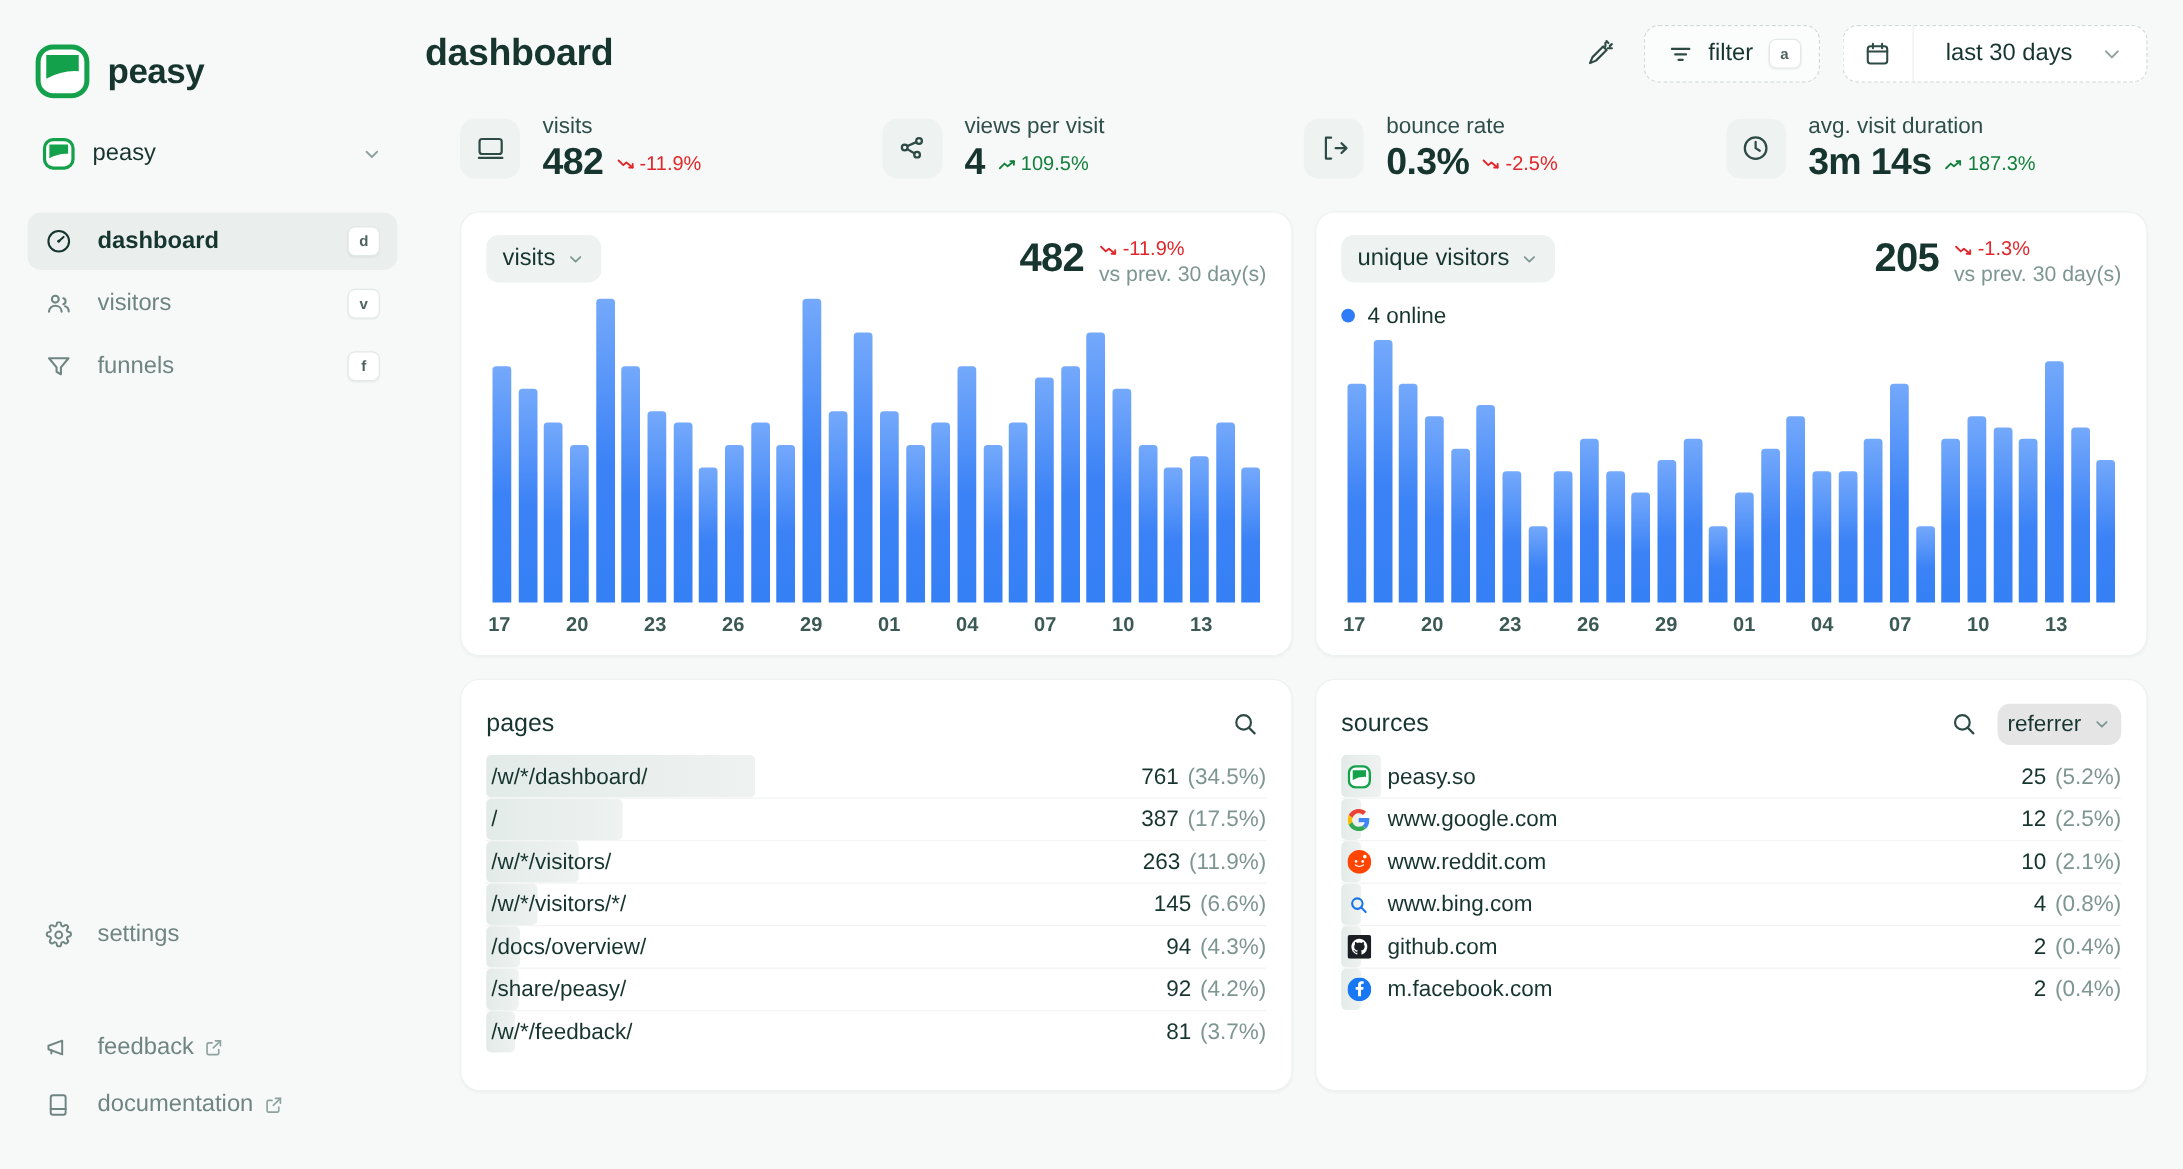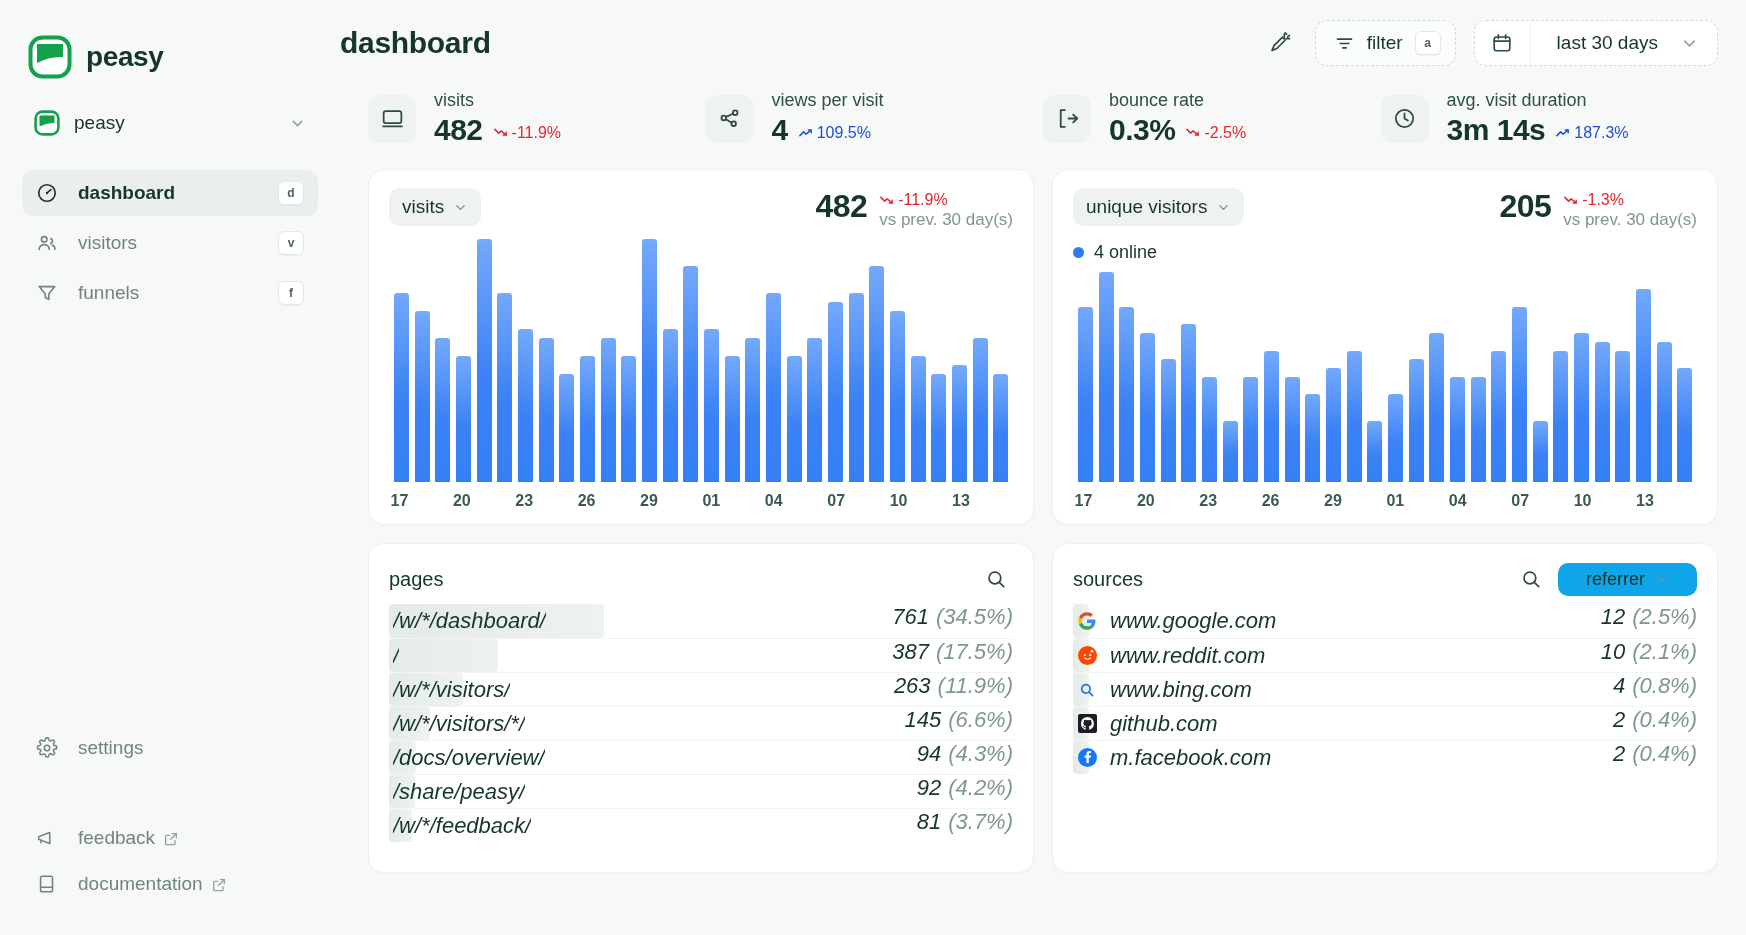--- a/index.html
+++ b/index.html
@@ -107,21 +107,21 @@
     background: #eef2f1; border-radius: 12px;
     display: flex; align-items: center; justify-content: center;
     color: #2d4a45;
   }
   .stat-body { display: flex; flex-direction: column; gap: 2px; }
   .stat-label { font-size: 18px; color: #2f4f4a; }
   .stat-row { display: flex; align-items: baseline; gap: 10px; }
   .stat-value { font-size: 30px; font-weight: 700; letter-spacing: -0.5px; color: #17352f; }
   .delta { font-size: 16px; display: inline-flex; align-items: center; gap: 4px; white-space: nowrap; }
   .delta.down { color: #e0272b; }
-  .delta.up { color: #1d4ed8; }
+  .delta.up { color: #15803d; }
 
   
   .grid {
     display: grid;
     grid-template-columns: 1fr 1fr;
     gap: 18px;
     padding: 22px 28px 0 28px;
   }
   .card {
     background: #ffffff;
@@ -160,26 +160,25 @@
   .table-title { font-size: 20px; color: #17352f; }
   .table-head-right { margin-left: auto; display: flex; align-items: center; gap: 10px; }
   .search-btn {
     width: 34px; height: 34px; border-radius: 9px;
     display: flex; align-items: center; justify-content: center;
     color: #2d4a45; cursor: pointer;
   }
   .rows { display: flex; flex-direction: column; }
   .row {
     position: relative;
-    display: flex; 
+    display: flex; align-items: center;
     height: 34px;
     border-top: 1px solid #f2f5f4;
-    font-size: 22px; color: #17352f;
+    font-size: 18px; color: #17352f;
     cursor: pointer;
-    font-style: italic;
   }
   .row:first-child { border-top: none; }
   .row-fill {
     position: absolute; left: 0; top: 0; bottom: 0;
     background: linear-gradient(90deg, #e3ebe8 0%, #eef2f0 100%);
     border-radius: 4px;
     z-index: 0;
   }
   .row-left { position: relative; z-index: 1; display: flex; align-items: center; gap: 13px; padding-left: 4px; min-width: 0; }
   .row-label { white-space: nowrap; overflow: hidden; text-overflow: ellipsis; }
@@ -849,31 +848,47 @@
       <div class="card table-card">
         <div class="table-head">
           <span class="table-title">sources</span>
           <div class="table-head-right">
             <span class="search-btn">
               <svg width="22" height="22" viewBox="0 0 24 24" fill="none" stroke="currentColor" stroke-width="1.9" stroke-linecap="round">
                   <circle cx="10.8" cy="10.8" r="6.4"></circle>
                   <path d="M15.6 15.6L20.4 20.4"></path>
                 </svg>
             </span>
-            <span class="pill" style="background:#0ea5e9;padding:6px 28px;font-size:18px;">
+            <span class="pill" style="background:#e5e5e5;padding:6px 8px;font-size:18px;">
               <span>referrer</span>
               <span style="display:flex;color:#7e9692;">
                 <svg width="15" height="15" viewBox="0 0 24 24" fill="none" stroke="currentColor" stroke-width="2.2" stroke-linecap="round" stroke-linejoin="round">
                     <polyline points="6 9 12 15 18 9"></polyline>
                   </svg>
               </span>
             </span>
           </div>
         </div>
         <div class="rows" id="sources-rows">
+            <div class="row">
+              <div class="row-fill" style="width: 5.2%;"></div>
+              <div class="row-left">
+                <span class="fav">
+                  <svg width="19" height="19" viewBox="0 0 20 20">
+                    <rect x="1.2" y="1.2" width="17.6" height="17.6" rx="5.5" fill="#fff" stroke="#14a14b" stroke-width="2"></rect>
+                    <path d="M4.4 4.4h11.2v5.6q-5.6-.5-11.2 2.7z" fill="#14a14b"></path>
+                  </svg>
+                </span>
+                <span class="row-label">peasy.so</span>
+              </div>
+              <div class="row-right">
+                <span class="row-count">25</span>
+                <span class="row-pct">(5.2%)</span>
+              </div>
+            </div>
             <div class="row">
               <div class="row-fill" style="width: 2.5%;"></div>
               <div class="row-left">
                 <span class="fav">
                   <svg width="18" height="18" viewBox="0 0 48 48">
                     <path fill="#EA4335" d="M24 9.5c3.5 0 6.6 1.2 9 3.6l6.7-6.7C35.6 2.6 30.2.5 24 .5 14.6.5 6.5 5.9 2.6 13.7l7.8 6.1C12.3 14 17.6 9.5 24 9.5z"></path>
                     <path fill="#4285F4" d="M46.5 24.5c0-1.6-.15-3.2-.44-4.7H24v9.2h12.7c-.6 3-2.3 5.6-4.9 7.3l7.6 5.9c4.4-4.1 7.1-10.2 7.1-17.7z"></path>
                     <path fill="#FBBC05" d="M10.4 28.6a14.4 14.4 0 0 1 0-9.2l-7.8-6.1A23.5 23.5 0 0 0 .5 24c0 3.8.9 7.4 2.1 10.7z"></path>
                     <path fill="#34A853" d="M24 47.5c6.2 0 11.5-2 15.4-5.6l-7.6-5.9c-2.1 1.4-4.8 2.3-7.8 2.3-6.4 0-11.7-4.5-13.6-10.3l-7.8 6.1C6.5 42.1 14.6 47.5 24 47.5z"></path>
                   </svg>

